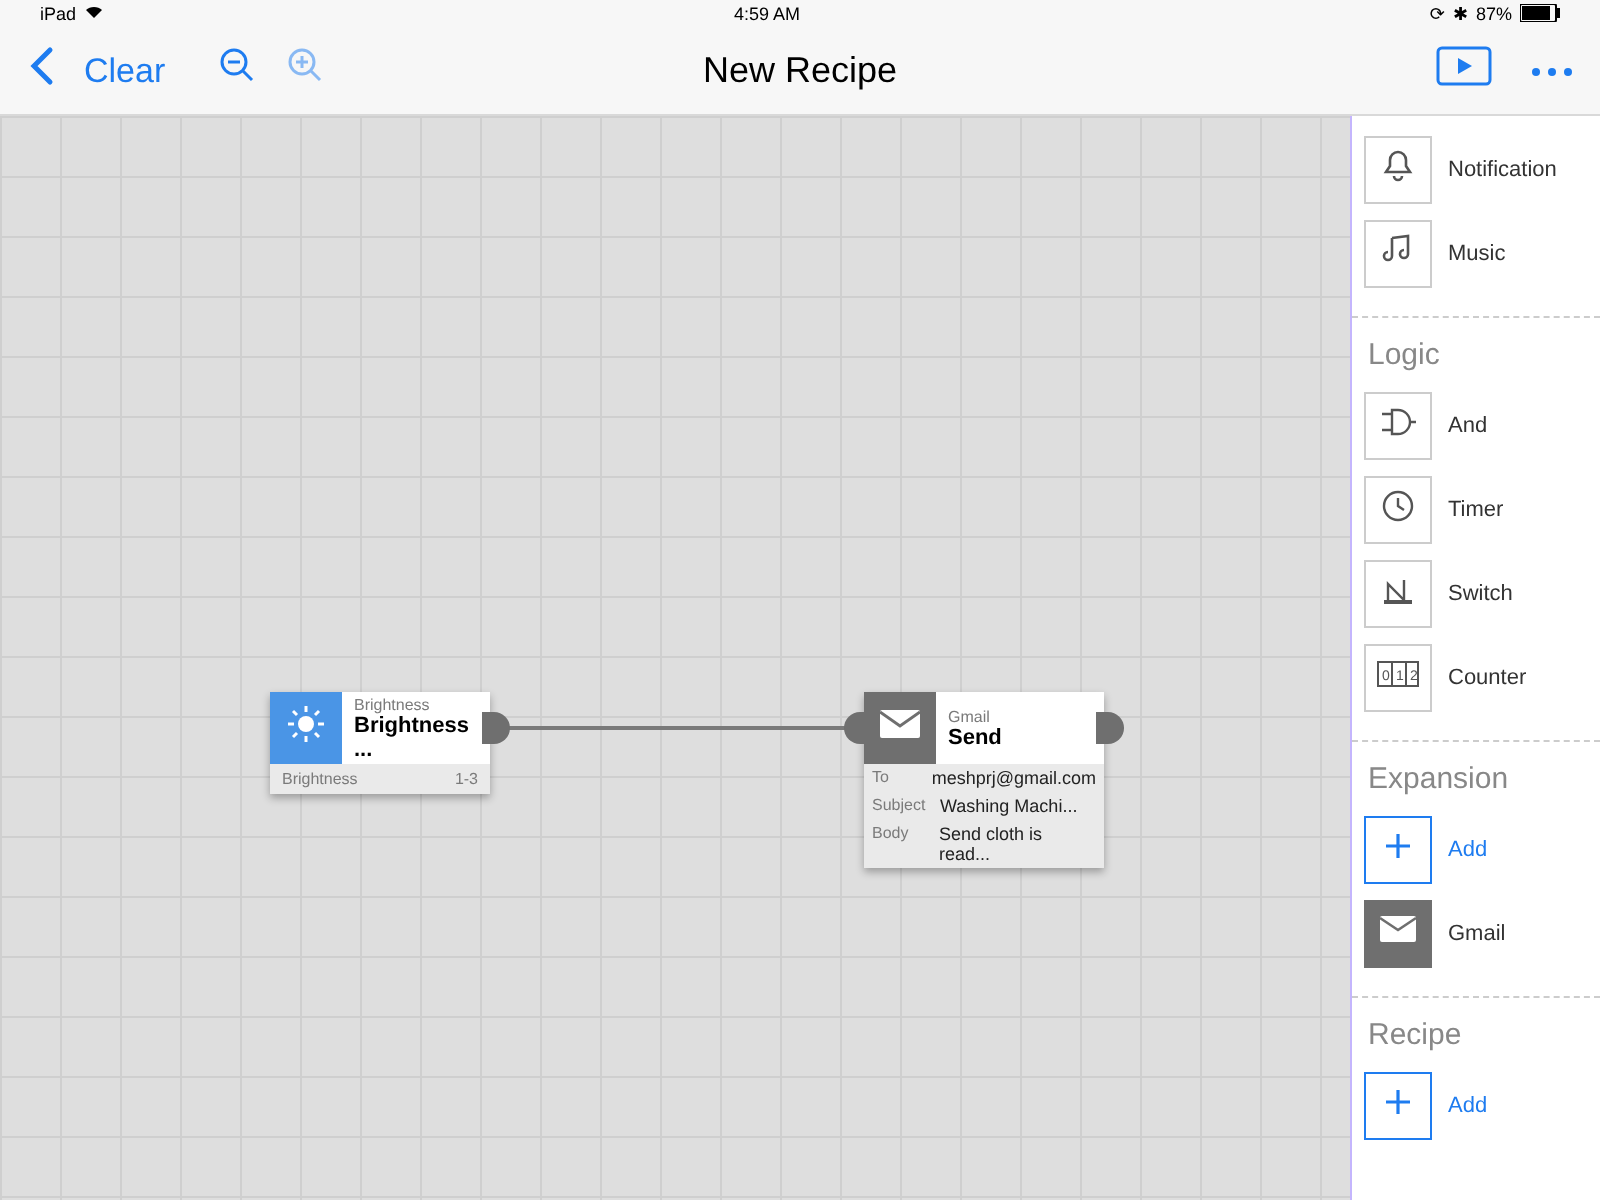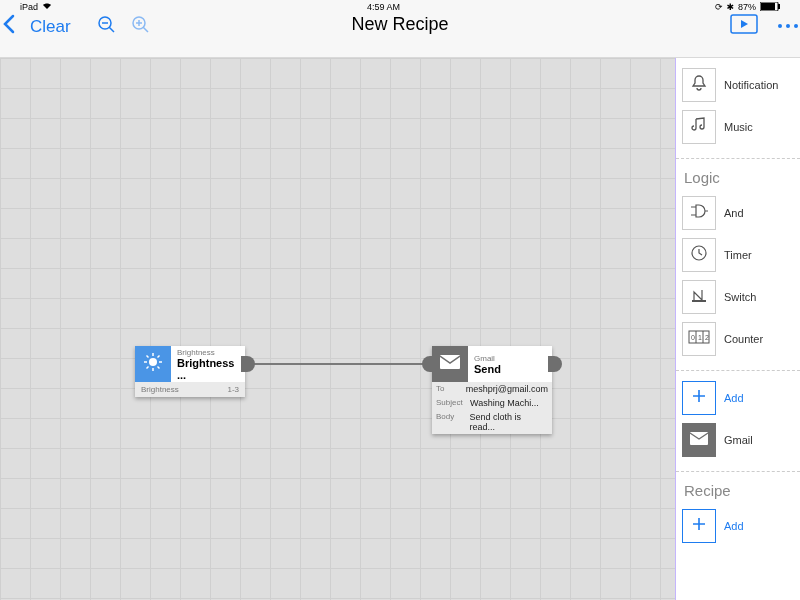--- a/index.html
+++ b/index.html
@@ -2,21 +2,21 @@
 <html><head>
 <meta charset="utf-8">
 <style>
 *{box-sizing:border-box;margin:0;padding:0;font-family:-apple-system,Helvetica Neue,Arial,sans-serif}
 body{width:800px;height:600px;background:#fff;overflow:hidden;position:relative}
 
 .status{height:14px;background:#f7f7f7;display:flex;align-items:center;font-size:9px;color:#000;padding:0 20px}
 .status .left,.status .right{display:flex;align-items:center;gap:4px}
 .status .center{flex:1;text-align:center}
 
-.toolbar{height:44px;background:#f7f7f7;display:flex;align-items:flex-start;padding:0 2px;border-bottom:1px solid #d9d9d9;position:relative}
+.toolbar{height:44px;background:#f7f7f7;display:flex;align-items:center;padding:0 14px;border-bottom:1px solid #d9d9d9;position:relative}
 .toolbar .tb-left{display:flex;align-items:center;gap:14px}
 .toolbar .tb-title{position:absolute;left:0;right:0;text-align:center;font-size:18px;color:#000;pointer-events:none}
 .toolbar .tb-right{margin-left:auto;display:flex;align-items:center;gap:20px}
 .tb-btn{color:#1e7cf0;font-size:17px;background:none;border:none;cursor:pointer}
 .zoom-btns{display:flex;gap:14px;margin-left:12px}
 .zoom-btns svg{cursor:pointer}
 
 .canvas{position:absolute;left:0;top:58px;right:125px;bottom:0;background:#dedede;background-image:linear-gradient(#cfcfcf 1px,transparent 1px),linear-gradient(90deg,#cfcfcf 1px,transparent 1px);background-size:30px 30px;overflow:hidden}
 
 .node{position:absolute;box-shadow:0 2px 4px rgba(0,0,0,.3)}
@@ -241,20 +241,21 @@
               <text x="3" y="10" font-size="7" fill="#555">0</text>
               <text x="10" y="10" font-size="7" fill="#555">1</text>
               <text x="17" y="10" font-size="7" fill="#555">2</text>
             </svg></span>
         </div>
       <span class="slabel">Counter</span>
     </div>
   </div>
 
   <div class="sect">
+    <div class="sect-title">Expansion</div>
     <div class="sitem">
       <div class="sicon add">
           <span><svg width="14" height="14" viewBox="0 0 14 14">
               <path d="M7 1v12M1 7h12" stroke="#1e7cf0" stroke-width="1.6"></path>
             </svg></span>
         </div>
       <span class="slabel blue">Add</span>
     </div>
     <div class="sitem">
       <div class="sicon dark">

